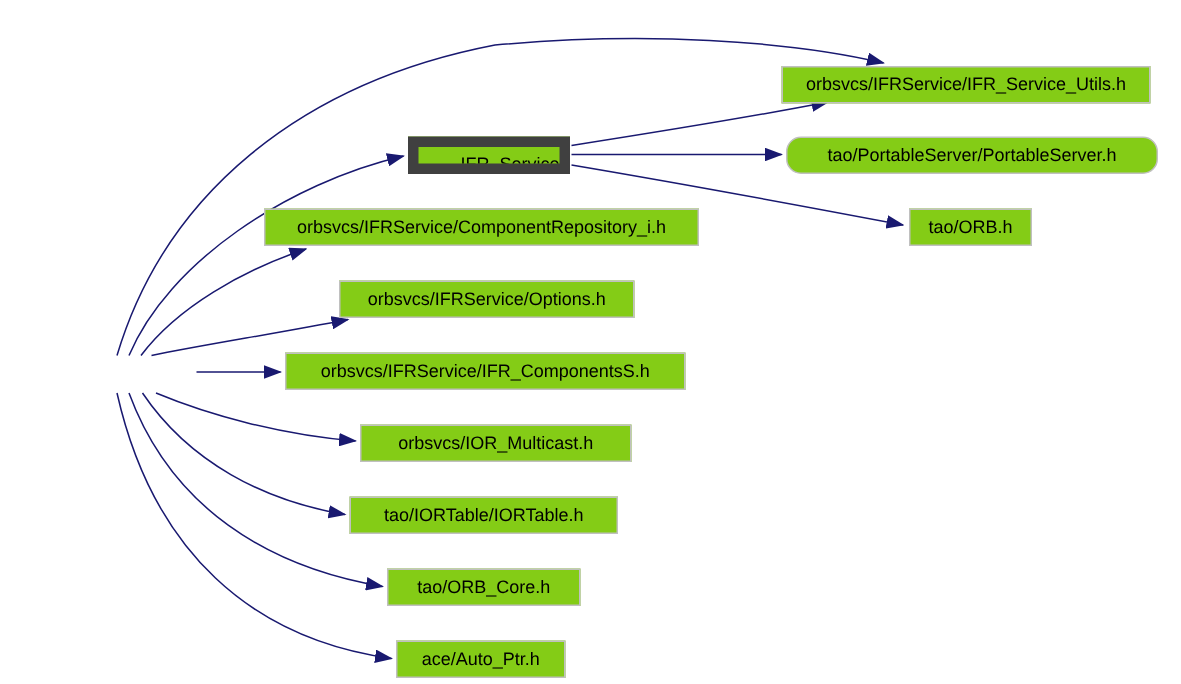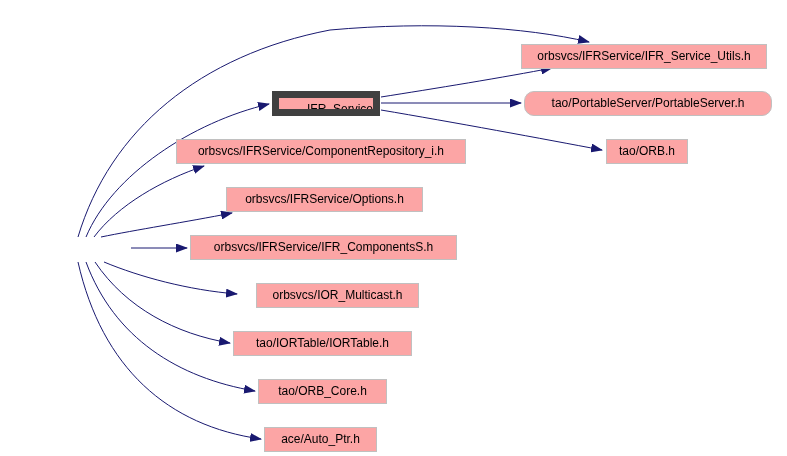--- a/index.html
+++ b/index.html
@@ -24,21 +24,21 @@
   .edge {
     fill: none;
     stroke: #191970;
     stroke-width: 1;
   }
   .node {
     position: absolute;
     box-sizing: border-box;
     z-index: 1;
     height: 25px;
-    background: #fca5a5;
+    background: #84cc16;
     border: 1px solid #c0c0c0;
     color: #000000;
     font-size: 12px;
     line-height: 23px;
     text-align: center;
     white-space: nowrap;
     overflow: hidden;
   }
   .node.root {
     background: #bfbfbf;
@@ -83,21 +83,21 @@
   <div class="node" style="left:524px; top:91px; width:248px;border-radius:10px;">tao/PortableServer/PortableServer.h</div>
 
   <div class="node" style="left:606px; top:139px; width:82px;">tao/ORB.h</div>
 
   <div class="node" style="left:176px; top:139px; width:290px;">orbsvcs/IFRService/ComponentRepository_i.h</div>
 
   <div class="node" style="left:226px; top:187px; width:197px;">orbsvcs/IFRService/Options.h</div>
 
   <div class="node" style="left:190px; top:235px; width:267px;">orbsvcs/IFRService/IFR_ComponentsS.h</div>
 
-  <div class="node" style="left:240px; top:283px; width:163px;margin-left:16px;">orbsvcs/IOR_Multicast.h</div>
+  <div class="node" style="left:240px; top:283px; width:181px;">orbsvcs/IOR_Multicast.h</div>
 
   <div class="node" style="left:233px; top:331px; width:179px;">tao/IORTable/IORTable.h</div>
 
   <div class="node" style="left:258px; top:379px; width:129px;">tao/ORB_Core.h</div>
 
   <div class="node" style="left:264px; top:427px; width:113px;">ace/Auto_Ptr.h</div>
 
 </div>
 
 </body></html>

